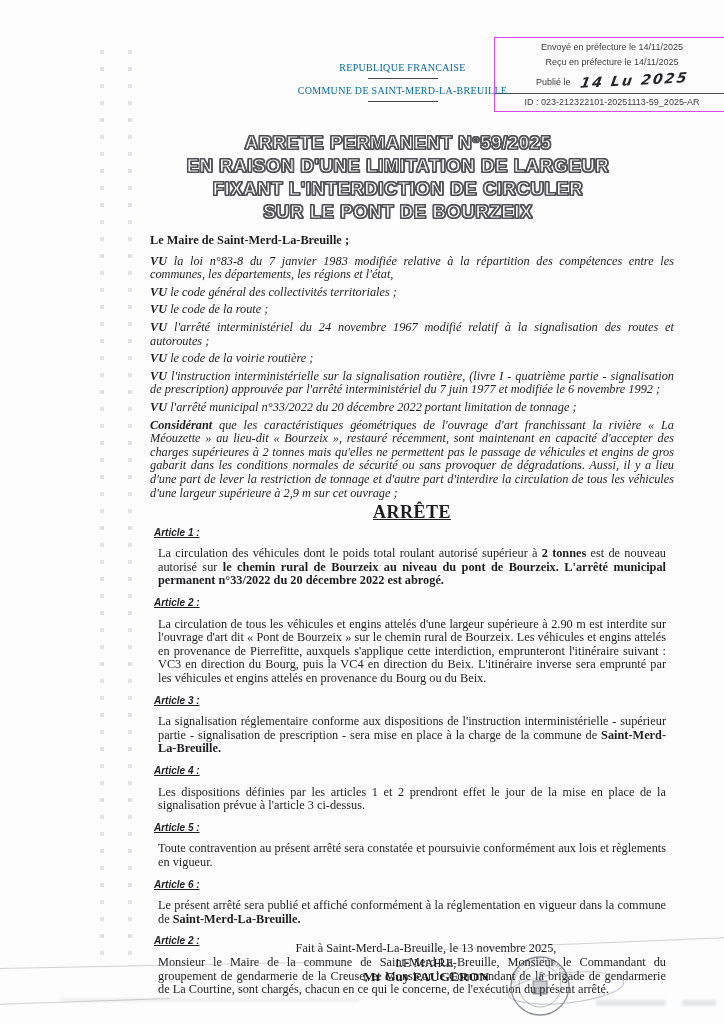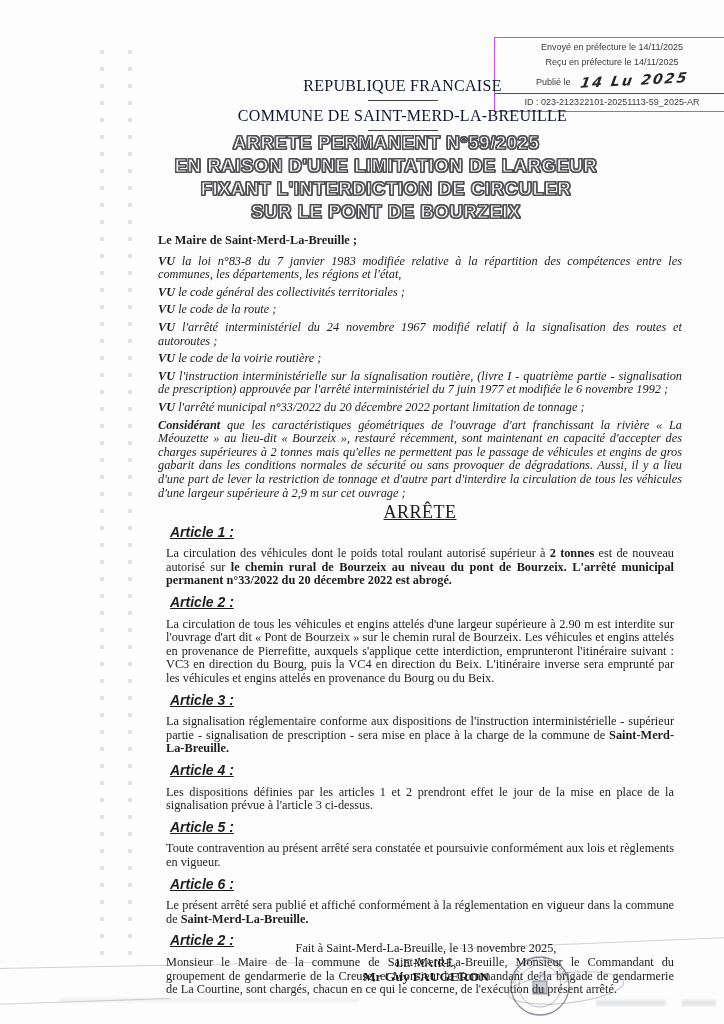--- a/index.html
+++ b/index.html
@@ -28,50 +28,50 @@
   .stamp-id { border-top:1px solid #4f4f52; padding:3px 7px 4px; white-space:nowrap; }
   .handwritten {
     display:inline-block; margin-left:8px;
     font-family:"DejaVu Sans", sans-serif; font-style:italic; font-weight:bold;
     font-size:14px; letter-spacing:2px; color:#26262c;
     transform:skewX(-12deg) rotate(-3deg);
   }
 
   
   .header {
-    position:absolute; left:150px; top:77px; width:505px; text-align:center;
-    font-size:16px; letter-spacing:.3px; color:#0f172a;
+    position:absolute; left:150px; top:62px; width:505px; text-align:center;
+    font-size:10px; letter-spacing:.3px; color:#0369a1;
   }
   .hr-short { width:70px; border:0; border-top:1.4px solid #434346; margin:5px auto 6px; }
 
   
   .title-block {
-    position:absolute; left:96px; top:131px; width:580px; text-align:center;
+    position:absolute; left:108px; top:131px; width:580px; text-align:center;
     font-family:"Liberation Sans", sans-serif; font-weight:bold;
     font-size:18.5px; line-height:23px; letter-spacing:.6px;
     color:#ffffff;
     -webkit-text-stroke:1px #4c4c50;
     text-shadow:-1px -1px 0 #55555a, 1px -1px 0 #55555a, -1px 1px 0 #55555a,
                  1px 1px 0 #55555a, 0 -1px 0 #55555a, 0 1px 0 #55555a,
                 -1px 0 0 #55555a, 1px 0 0 #55555a;
   }
 
   
   .body-col {
-    position:absolute; left:158px; top:234px; width:524px;
+    position:absolute; left:150px; top:234px; width:524px;
     font-size:12.3px; line-height:13.6px; text-align:justify;
   }
   .opening { font-weight:bold; margin-bottom:7px; }
   p.clause { font-style:italic; margin:0 0 4px; }
   span.b { font-weight:bold; }
-  .decree-heading { text-align:center; font-weight:normal; font-size:18px; letter-spacing:.5px; margin:6px 0 4px; }
+  .decree-heading { text-align:center; font-weight:bold; font-size:18px; letter-spacing:.5px; margin:6px 0 4px; }
   .decree-heading span { text-decoration:underline; }
   .article h4 {
     font-family:"Liberation Sans", sans-serif; font-style:italic; font-weight:bold;
-    font-size:14px; margin:6px 12px 2px; text-decoration:underline;
+    font-size:10px; margin:6px 4px 2px; text-decoration:underline;
   }
   .article p { margin:8px; }
 
   
   .closing {
     position:absolute; left:164px; top:941px; width:524px;
     text-align:center; font-size:12.3px; line-height:14.5px;
   }
   .closing .name { font-weight:bold; font-size:13.5px; }
 

